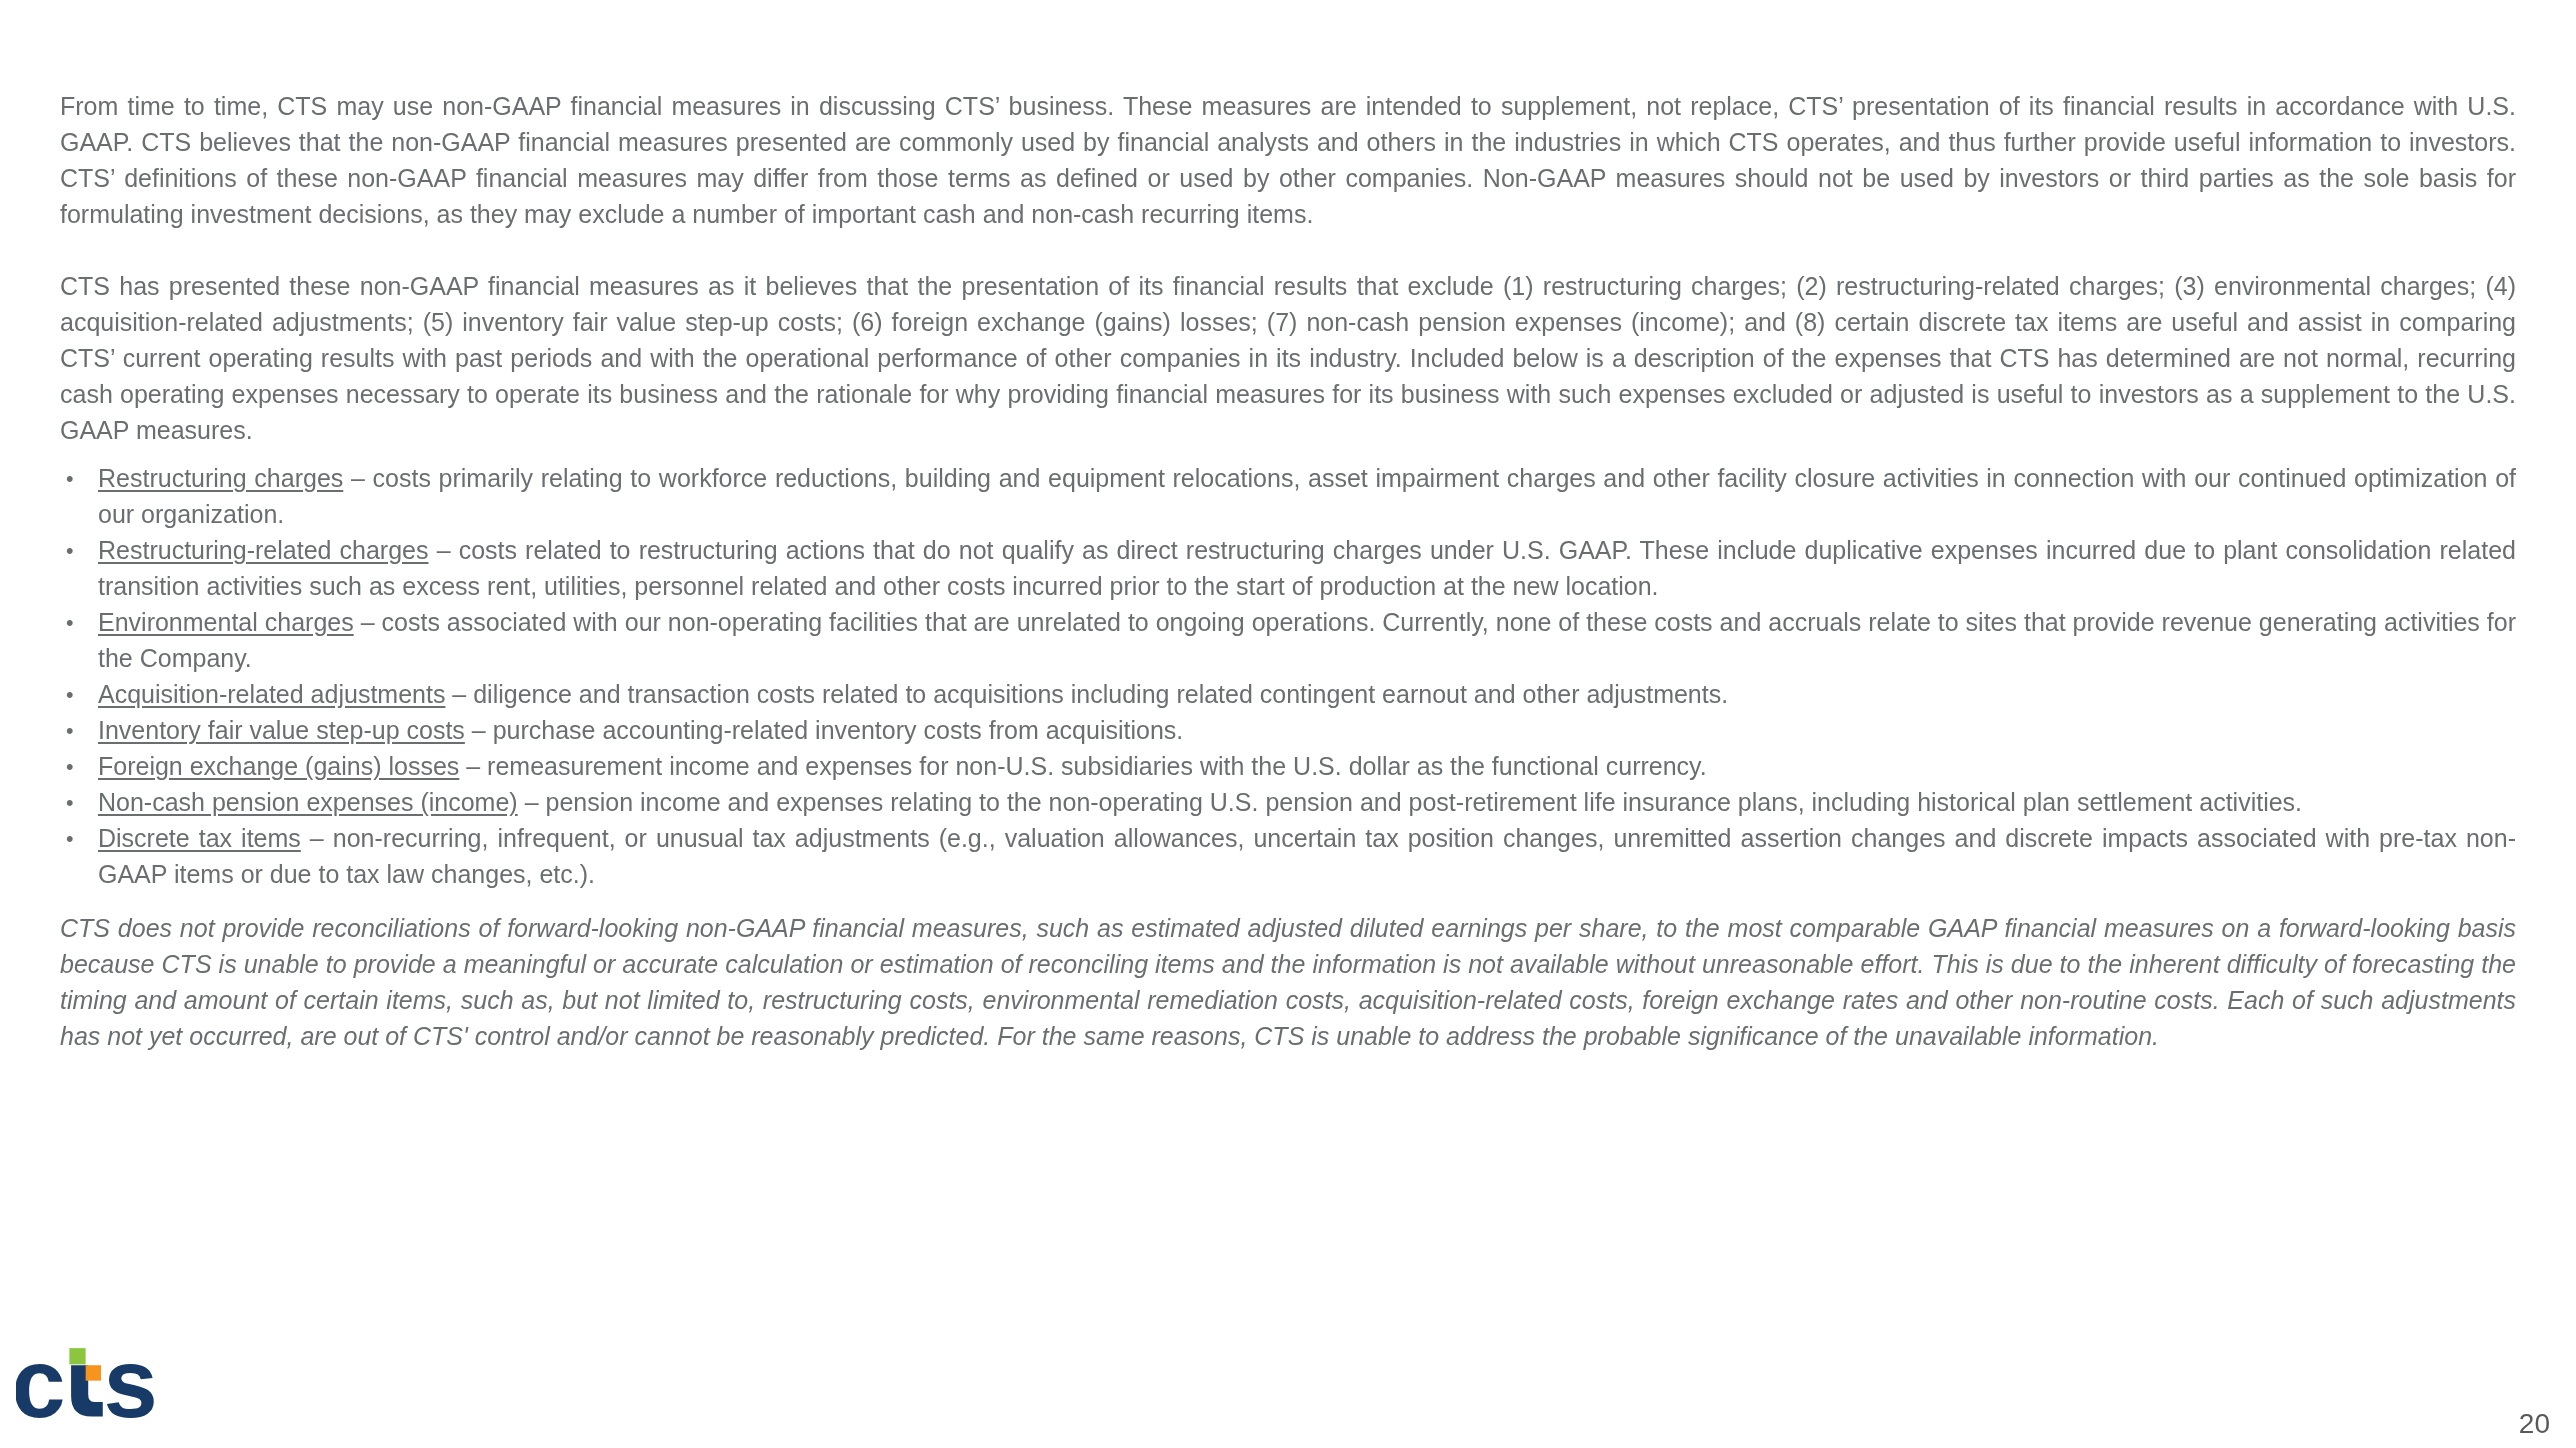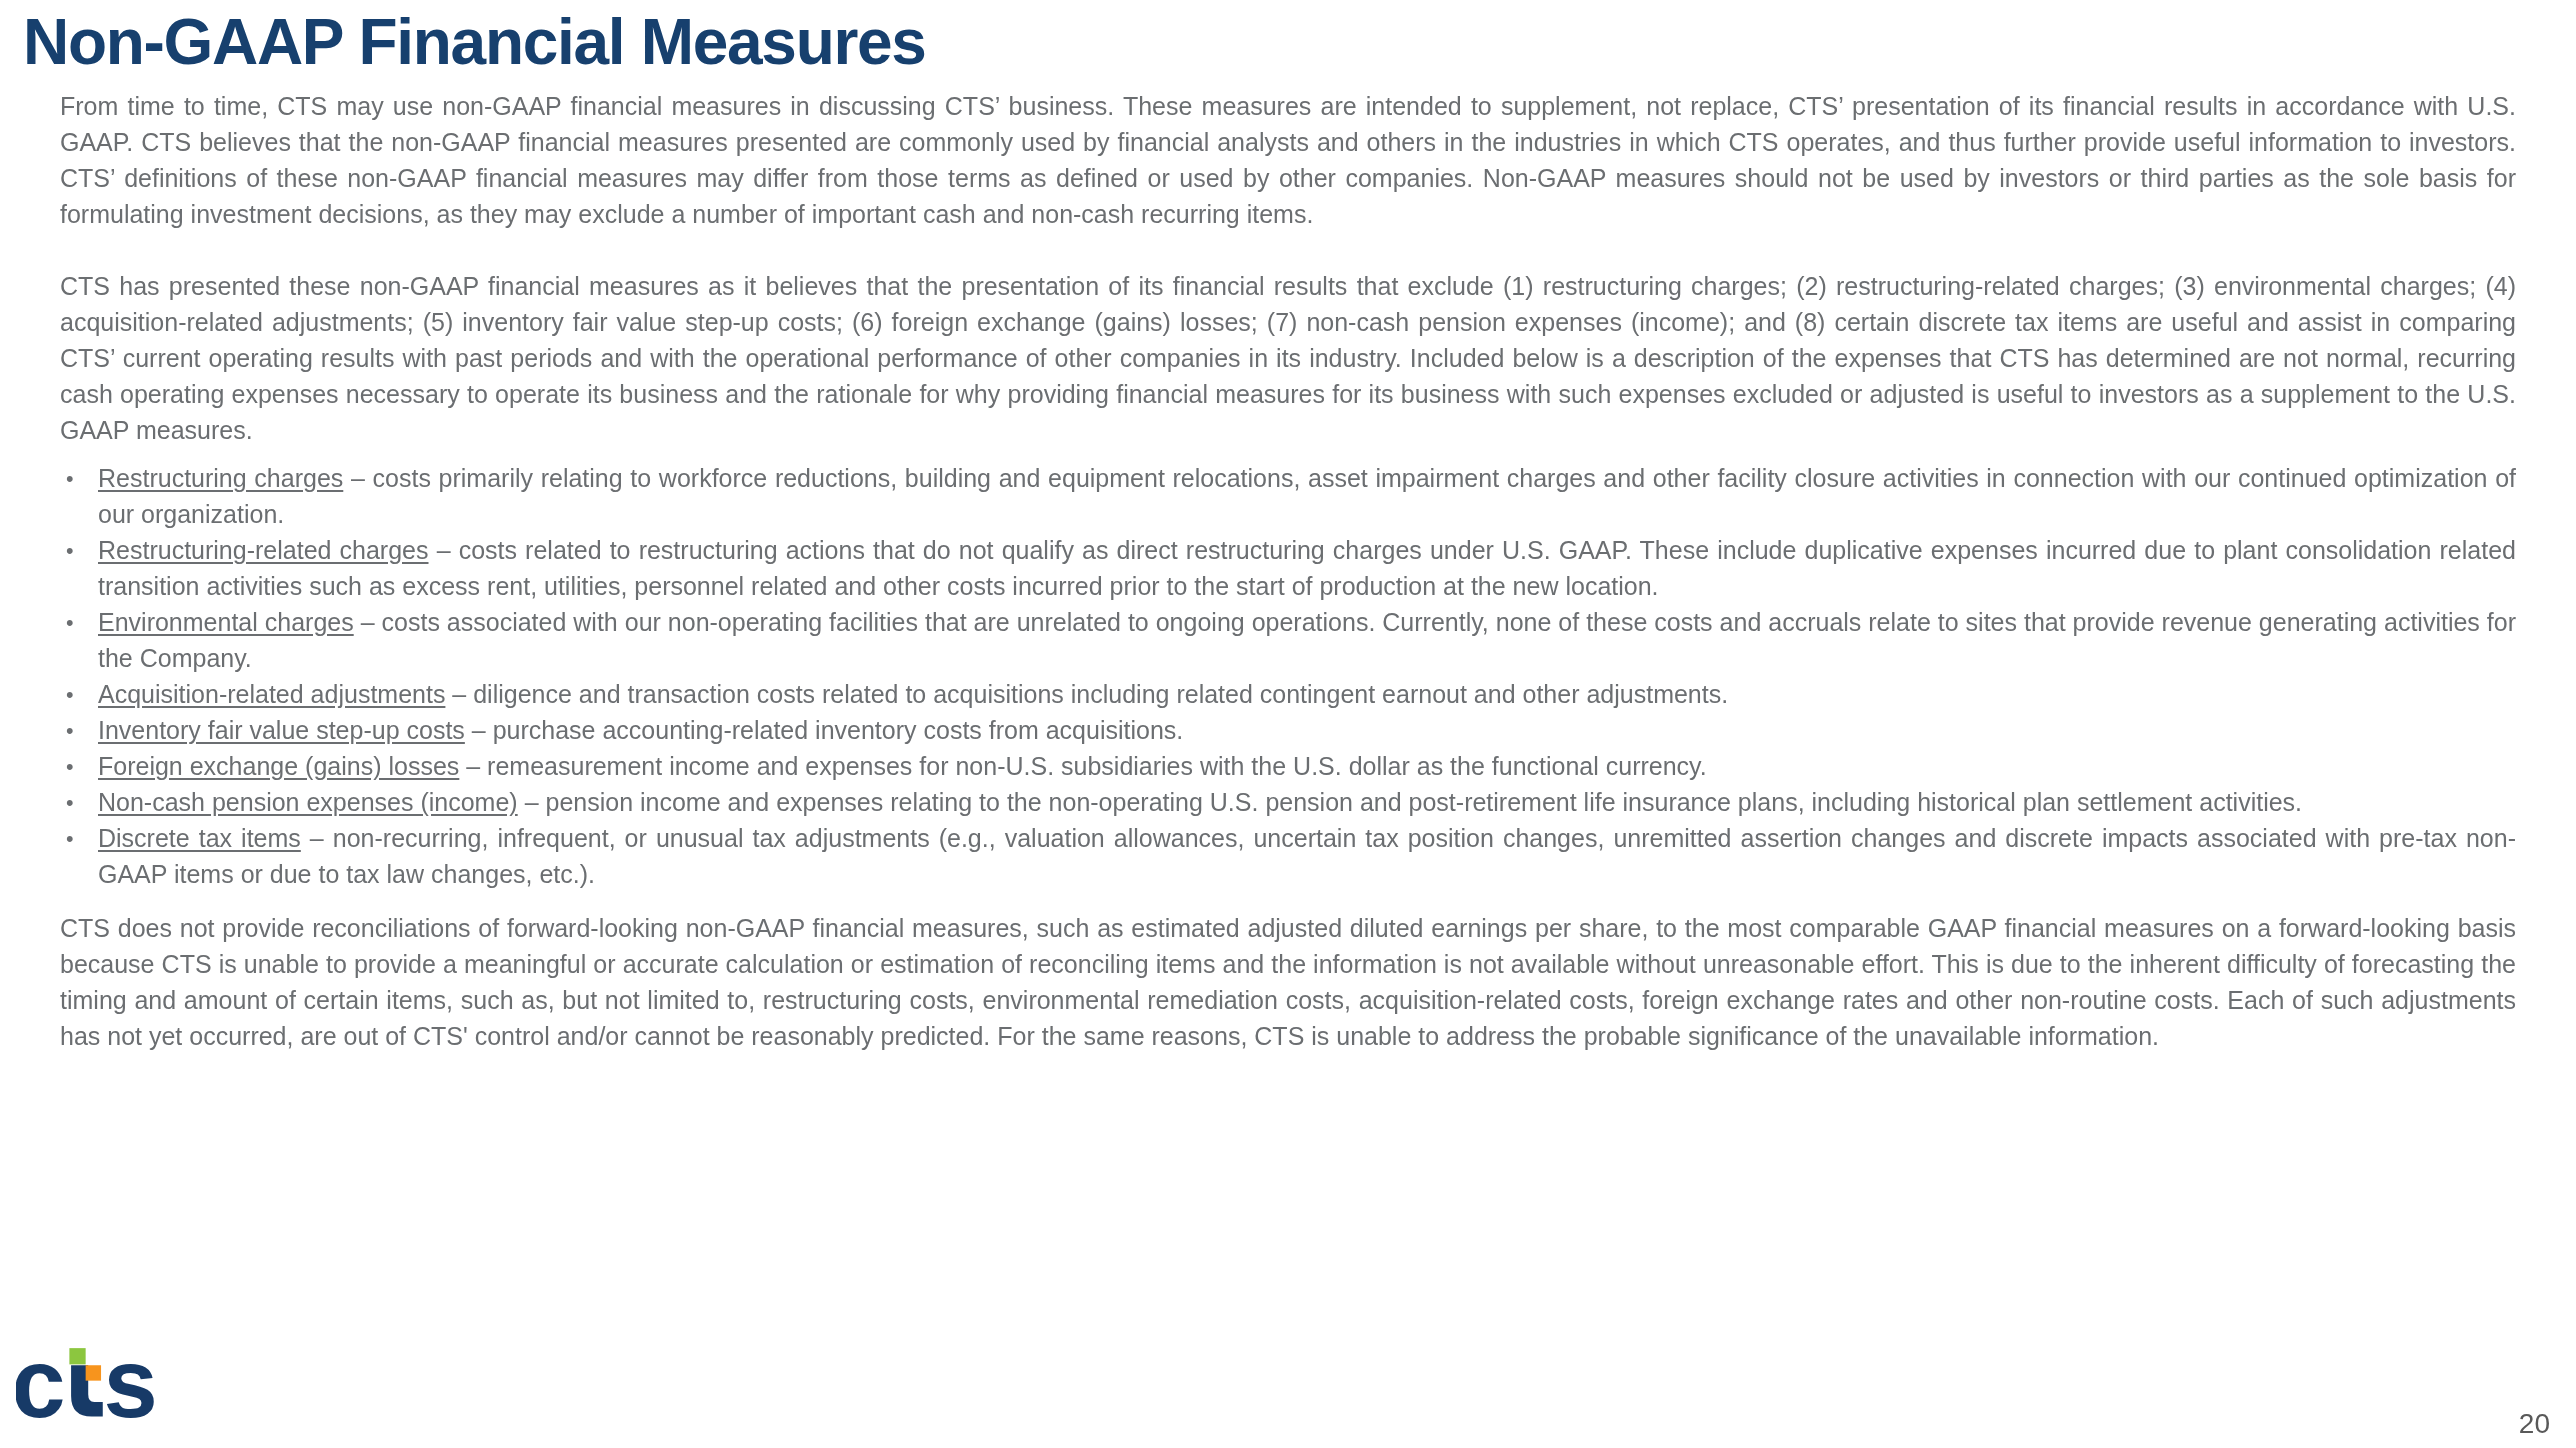--- a/index.html
+++ b/index.html
@@ -29,21 +29,21 @@
     width: 2456px;
     color: var(--body_color, #6b6e71);
     font-size: 25px;
     line-height: 36px;
     text-align: justify;
   }
   .content p { margin: 0; }
   p.p-intro       { margin-bottom: 36px; }
   p.p-presented   { margin-bottom: 12px; }
   p.p-rounding    { margin-bottom: 36px; }
-  p.p-forward     { margin-bottom: 22px; }
+  p.p-forward     { margin-bottom: 22px; font-style: italic; }
   ul.definitions {
     list-style: none;
     margin: 0 0 18px 0;
     padding: 0;
   }
   ul.definitions li {
     position: relative;
     padding-left: 38px;
   }
   ul.definitions .dot {
@@ -78,21 +78,20 @@
     bottom: 8.6px;
     font-size: 28px;
     color: var(--page_number_color, #595959);
   }
 </style>
 </head>
 <body>
 
 <div class="slide">
 
-  <h1 class="slide-title">Non-GAAP Financial Measures</h1>
 
   <div class="content">
 
     <p class="p-intro">From time to time, CTS may use non-GAAP financial measures in discussing CTS’ business. These measures are intended to supplement, not replace, CTS’ presentation of its financial results in accordance with U.S. GAAP. CTS believes that the non-GAAP financial measures presented are commonly used by financial analysts and others in the industries in which CTS operates, and thus further provide useful information to investors. CTS’ definitions of these non-GAAP financial measures may differ from those terms as defined or used by other companies. Non-GAAP measures should not be used by investors or third parties as the sole basis for formulating investment decisions, as they may exclude a number of important cash and non-cash recurring items.</p>
 
     <p class="p-presented">CTS has presented these non-GAAP financial measures as it believes that the presentation of its financial results that exclude (1) restructuring charges; (2) restructuring-related charges; (3) environmental charges; (4) acquisition-related adjustments; (5) inventory fair value step-up costs; (6) foreign exchange (gains) losses; (7) non-cash pension expenses (income); and (8) certain discrete tax items are useful and assist in comparing CTS’ current operating results with past periods and with the operational performance of other companies in its industry. Included below is a description of the expenses that CTS has determined are not normal, recurring cash operating expenses necessary to operate its business and the rationale for why providing financial measures for its business with such expenses excluded or adjusted is useful to investors as a supplement to the U.S. GAAP measures.</p>
 
     <ul class="definitions">
       <li>
         <span class="dot">•</span>

